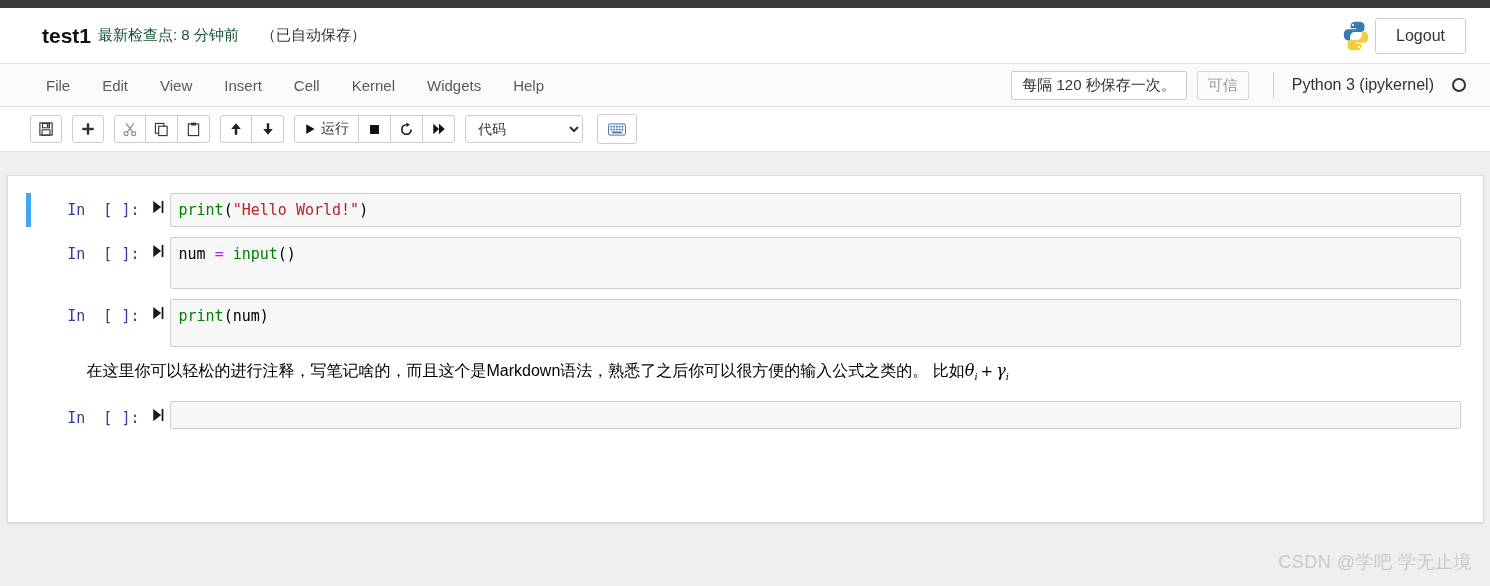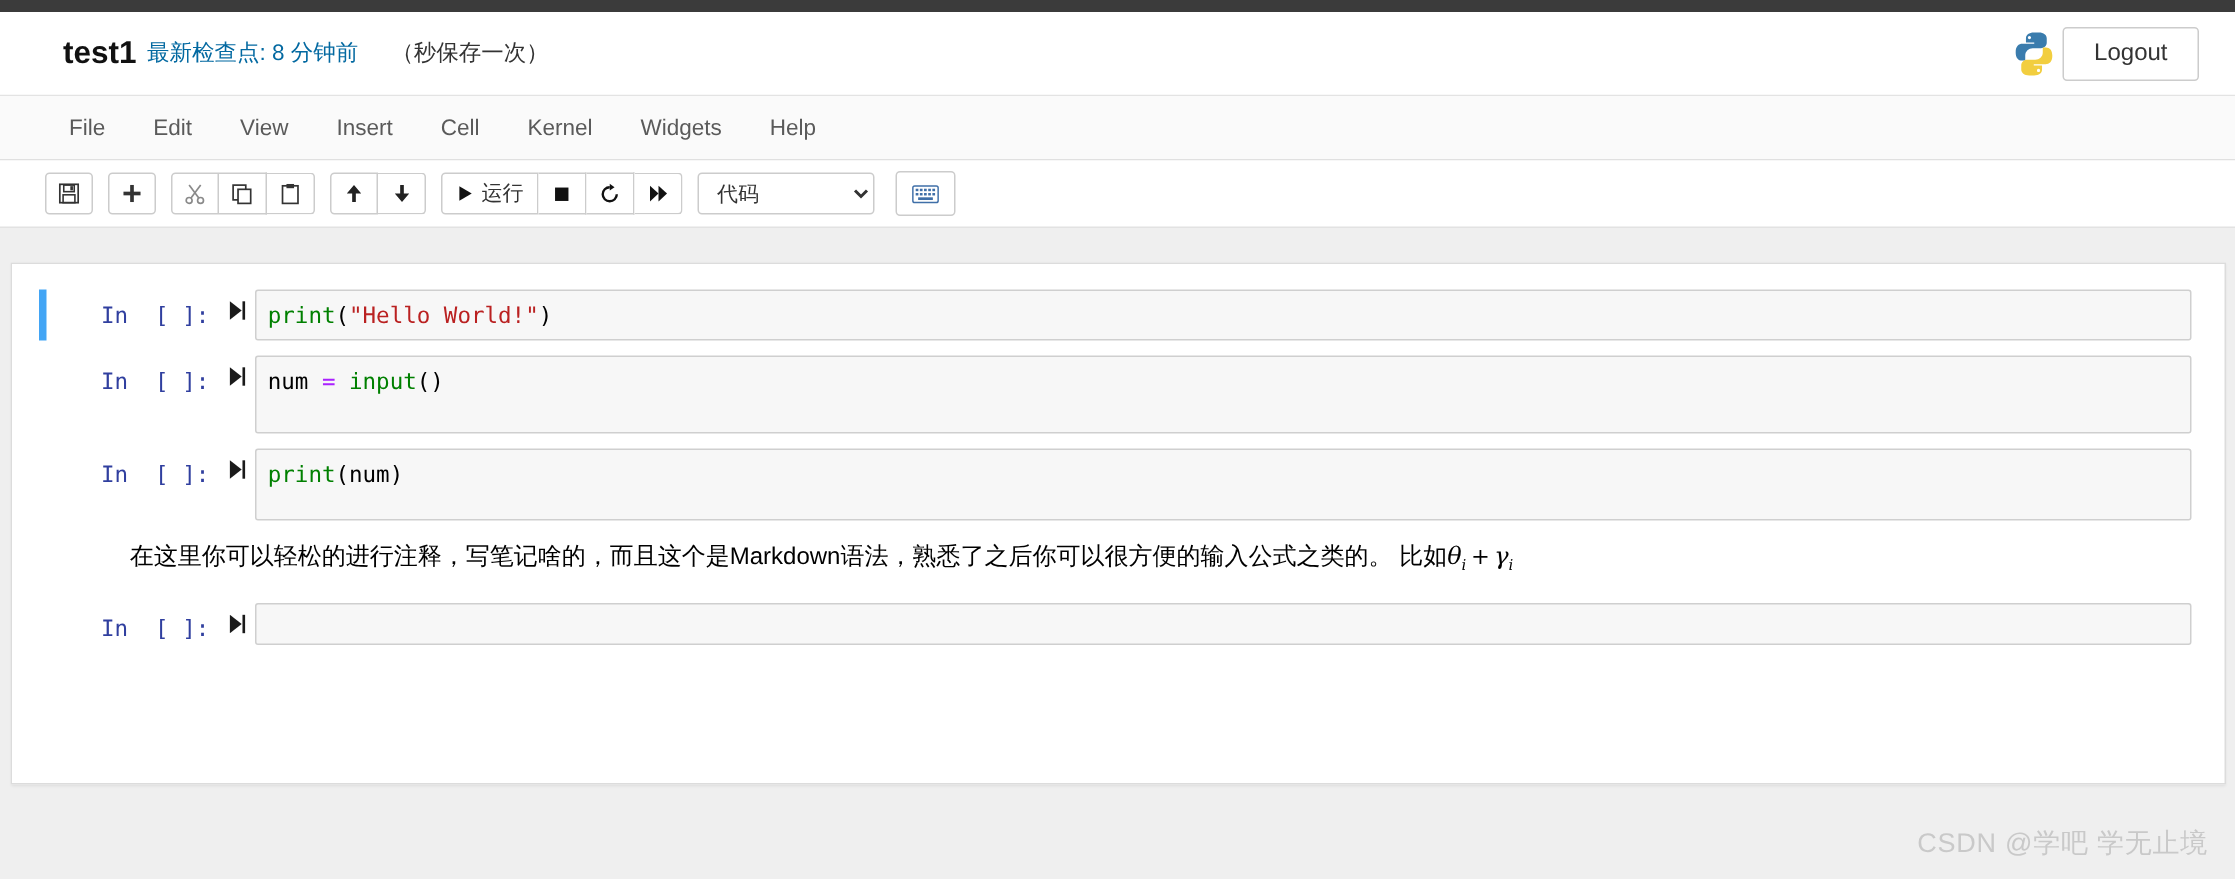--- a/index.html
+++ b/index.html
@@ -83,21 +83,21 @@
     font-weight: 400;
   }
   .nb-title {
     font-size: 21px;
     font-weight: bold;
     color: #111;
     margin-left: 20px;
   }
   .nb-checkpoint {
     font-size: 15px;
-    color: #0369a1;
+    color: #14532d;
     margin-left: 7px;
   }
   .nb-autosave {
     font-size: 15px;
     color: #333;
     margin-left: 22px;
   }
   .header-right {
     margin-left: auto;
     display: flex;
@@ -358,21 +358,21 @@
   }
 </style>
 </head>
 <body>
 
 <div class="top-strip"></div>
 
 <div class="header">
   <span class="nb-title">test1</span>
   <span class="nb-checkpoint">最新检查点: 8 分钟前</span>
-  <span class="nb-autosave">（秒保存一次）</span>
+  <span class="nb-autosave">（已自动保存）</span>
 
   <div class="header-right">
     <div class="py-logo">
       <svg viewBox="0 0 64 64" width="34" height="34" aria-hidden="true">
         <path d="M31.9 5c-6.2 0-10 2.7-10 7.4v5.2h10.4v1.6H17.6c-4.9 0-8.6 3.1-8.6 10.5 0 7.1 3.2 10.6 8.1 10.6h3.9v-6.5c0-5.2 4.3-9.1 9.5-9.1h10.2c4.2 0 7.3-3.1 7.3-7.2v-5.1C48 8.2 44.2 5 38.1 5h-6.2zm-5.6 4.3c1.1 0 2 .9 2 2.1 0 1.1-.9 2-2 2s-2-.9-2-2c0-1.2.9-2.1 2-2.1z" fill="#3a7cad"></path>
         <path d="M32.1 59c6.2 0 10-2.7 10-7.4v-5.2H31.7v-1.6h14.7c4.9 0 8.6-3.1 8.6-10.5 0-7.1-3.2-10.6-8.1-10.6h-3.9v6.5c0 5.2-4.3 9.1-9.5 9.1H23.3c-4.2 0-7.3 3.1-7.3 7.2v5.1c0 4.2 3.8 7.4 9.9 7.4h6.2zm5.6-4.3c-1.1 0-2-.9-2-2.1 0-1.1.9-2 2-2s2 .9 2 2c0 1.2-.9 2.1-2 2.1z" fill="#f2ce3f"></path>
       </svg>
     </div>
     <button class="btn-logout">Logout</button>
   </div>
@@ -381,20 +381,27 @@
 <div class="menubar">
   <div class="menu-item">File</div>
   <div class="menu-item">Edit</div>
   <div class="menu-item">View</div>
   <div class="menu-item">Insert</div>
   <div class="menu-item">Cell</div>
   <div class="menu-item">Kernel</div>
   <div class="menu-item">Widgets</div>
   <div class="menu-item">Help</div>
 
+  <div class="menubar-right">
+    <div class="autosave-box">每隔 120 秒保存一次。</div>
+    <div class="trusted-box">可信</div>
+    <div class="menu-divider"></div>
+    <span class="kernel-name">Python 3 (ipykernel)</span>
+    <div class="kernel-idle"></div>
+  </div>
 </div>
 
 <div class="toolbar">
   <div class="tb-group">
     <div class="tb-btn">
       <svg width="14" height="14" viewBox="0 0 16 16">
         <rect x="1" y="1" width="14" height="14" fill="none" stroke="#333" stroke-width="1.3"></rect>
         <rect x="4" y="1.6" width="8" height="5" fill="none" stroke="#333" stroke-width="1.2"></rect>
         <rect x="9" y="2.4" width="2" height="3.2" fill="#333"></rect>
         <rect x="3.5" y="9" width="9" height="6" fill="none" stroke="#333" stroke-width="1.2"></rect>

